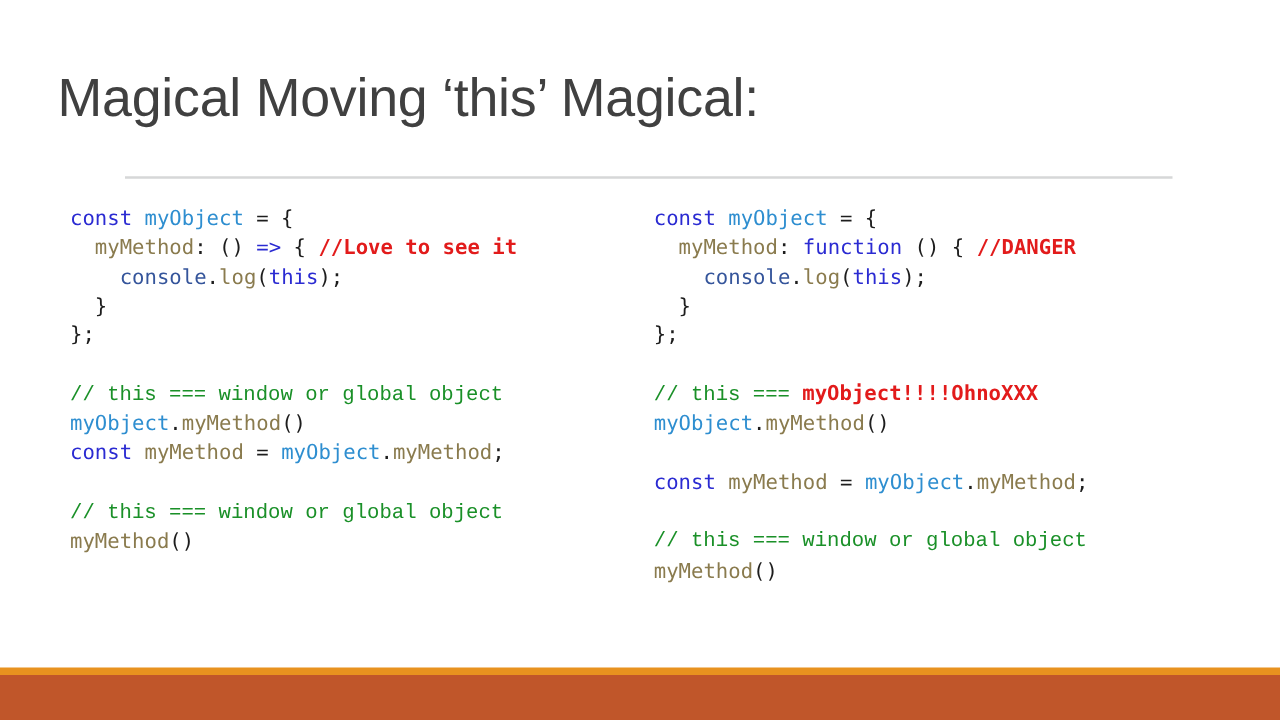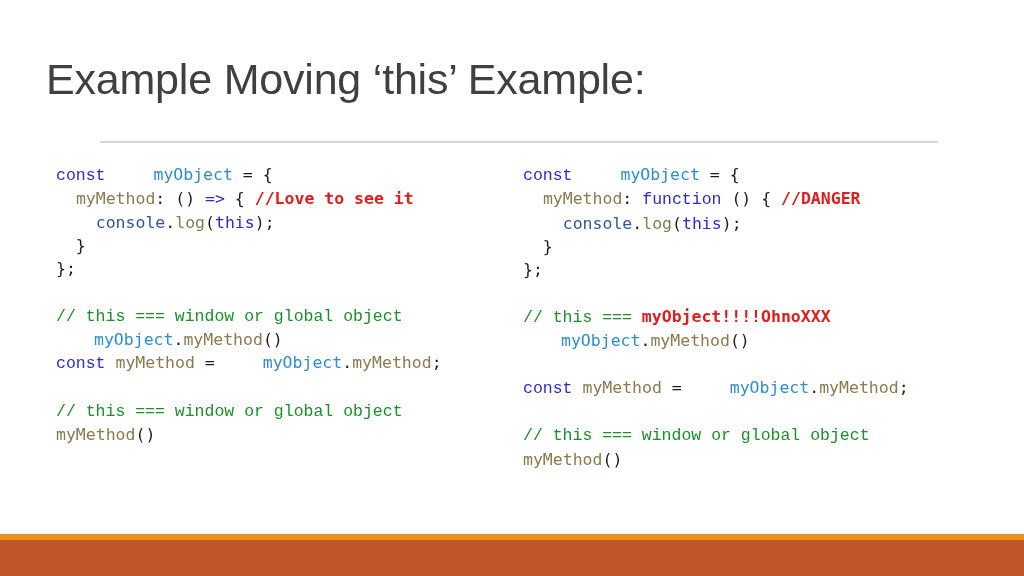--- a/index.html
+++ b/index.html
@@ -50,22 +50,22 @@
     color: #202020;
   }
 
   #code-column-left  { left: 56px;  width: 450px; }
   #code-column-right { left: 523px; width: 460px; }
 
   .code-line { white-space: pre; min-height: 23.3px; }
   .code-line.blank { height: 23.3px; }
 
   
-  .tok-keyword  { color: #2b2bd2; font-family: Liberation Mono, monospace; }
-  .tok-object   { color: #2e8ed0; margin-left: 38px; }
+  .tok-keyword  { color: #2b2bd2; }
+  .tok-object   { color: #2e8ed0; }
   .tok-member   { color: #8a7b4e; }
   .tok-console  { color: #35559b; }
   .tok-this     { color: #2b2bd2; }
   .tok-arrow    { color: #2b2bd2; }
   .tok-plain    { color: #1d1d1d; }
   .tok-comment-red   { color: #e21b1b; font-weight: bold; }
   .tok-comment-green { color: #1a9028; font-family: Liberation Mono, monospace; }
 
   
   #accent-bar-thin {
@@ -81,21 +81,21 @@
     left: 0;
     top: 540px;
     width: 1024px;
     height: 36px;
     background: #c0562a;
   }
 </style>
 </head>
 <body style="background: rgb(255, 255, 255);">
 
-<h1 id="slide-title" style="color: rgb(64, 64, 64);">Example Moving ‘this’ Example:</h1>
+<h1 id="slide-title" style="color: rgb(64, 64, 64);">Magical Moving ‘this’ Magical:</h1>
 
 <div id="title-rule" style="background: rgb(214, 215, 216);"></div>
 
 <div id="code-column-left" class="code-column"><div class="code-line"><span class="tok-keyword" style="color: rgb(43, 43, 210);">const</span><span class="tok-plain" style="color: rgb(29, 29, 29);"> </span><span class="tok-object" style="color: rgb(46, 142, 208);">myObject</span><span class="tok-plain" style="color: rgb(29, 29, 29);"> = {</span></div><div class="code-line"><span class="tok-plain" style="color: rgb(29, 29, 29);">  </span><span class="tok-member" style="color: rgb(138, 123, 78);">myMethod</span><span class="tok-plain" style="color: rgb(29, 29, 29);">: () </span><span class="tok-arrow" style="color: rgb(43, 43, 210);">=&gt;</span><span class="tok-plain" style="color: rgb(29, 29, 29);"> { </span><span class="tok-comment-red" style="color: rgb(226, 27, 27);">//Love to see it</span></div><div class="code-line"><span class="tok-plain" style="color: rgb(29, 29, 29);">    </span><span class="tok-console" style="color: rgb(53, 85, 155);">console</span><span class="tok-plain" style="color: rgb(29, 29, 29);">.</span><span class="tok-member" style="color: rgb(138, 123, 78);">log</span><span class="tok-plain" style="color: rgb(29, 29, 29);">(</span><span class="tok-this" style="color: rgb(43, 43, 210);">this</span><span class="tok-plain" style="color: rgb(29, 29, 29);">);</span></div><div class="code-line"><span class="tok-plain" style="color: rgb(29, 29, 29);">  }</span></div><div class="code-line"><span class="tok-plain" style="color: rgb(29, 29, 29);">};</span></div><div class="code-line blank">&nbsp;</div><div class="code-line"><span class="tok-comment-green" style="color: rgb(26, 144, 40);">// this === window or global object</span></div><div class="code-line"><span class="tok-object" style="color: rgb(46, 142, 208);">myObject</span><span class="tok-plain" style="color: rgb(29, 29, 29);">.</span><span class="tok-member" style="color: rgb(138, 123, 78);">myMethod</span><span class="tok-plain" style="color: rgb(29, 29, 29);">()</span></div><div class="code-line"><span class="tok-keyword" style="color: rgb(43, 43, 210);">const</span><span class="tok-plain" style="color: rgb(29, 29, 29);"> </span><span class="tok-member" style="color: rgb(138, 123, 78);">myMethod</span><span class="tok-plain" style="color: rgb(29, 29, 29);"> = </span><span class="tok-object" style="color: rgb(46, 142, 208);">myObject</span><span class="tok-plain" style="color: rgb(29, 29, 29);">.</span><span class="tok-member" style="color: rgb(138, 123, 78);">myMethod</span><span class="tok-plain" style="color: rgb(29, 29, 29);">;</span></div><div class="code-line blank">&nbsp;</div><div class="code-line"><span class="tok-comment-green" style="color: rgb(26, 144, 40);">// this === window or global object</span></div><div class="code-line"><span class="tok-member" style="color: rgb(138, 123, 78);">myMethod</span><span class="tok-plain" style="color: rgb(29, 29, 29);">()</span></div></div>
 
 <div id="code-column-right" class="code-column"><div class="code-line"><span class="tok-keyword" style="color: rgb(43, 43, 210);">const</span><span class="tok-plain" style="color: rgb(29, 29, 29);"> </span><span class="tok-object" style="color: rgb(46, 142, 208);">myObject</span><span class="tok-plain" style="color: rgb(29, 29, 29);"> = {</span></div><div class="code-line"><span class="tok-plain" style="color: rgb(29, 29, 29);">  </span><span class="tok-member" style="color: rgb(138, 123, 78);">myMethod</span><span class="tok-plain" style="color: rgb(29, 29, 29);">: </span><span class="tok-keyword" style="color: rgb(43, 43, 210);">function</span><span class="tok-plain" style="color: rgb(29, 29, 29);"> () { </span><span class="tok-comment-red" style="color: rgb(226, 27, 27);">//DANGER</span></div><div class="code-line"><span class="tok-plain" style="color: rgb(29, 29, 29);">    </span><span class="tok-console" style="color: rgb(53, 85, 155);">console</span><span class="tok-plain" style="color: rgb(29, 29, 29);">.</span><span class="tok-member" style="color: rgb(138, 123, 78);">log</span><span class="tok-plain" style="color: rgb(29, 29, 29);">(</span><span class="tok-this" style="color: rgb(43, 43, 210);">this</span><span class="tok-plain" style="color: rgb(29, 29, 29);">);</span></div><div class="code-line"><span class="tok-plain" style="color: rgb(29, 29, 29);">  }</span></div><div class="code-line"><span class="tok-plain" style="color: rgb(29, 29, 29);">};</span></div><div class="code-line blank">&nbsp;</div><div class="code-line"><span class="tok-comment-green" style="color: rgb(26, 144, 40);">// this === </span><span class="tok-comment-red" style="color: rgb(226, 27, 27);">myObject!!!!OhnoXXX</span></div><div class="code-line"><span class="tok-object" style="color: rgb(46, 142, 208);">myObject</span><span class="tok-plain" style="color: rgb(29, 29, 29);">.</span><span class="tok-member" style="color: rgb(138, 123, 78);">myMethod</span><span class="tok-plain" style="color: rgb(29, 29, 29);">()</span></div><div class="code-line blank">&nbsp;</div><div class="code-line"><span class="tok-keyword" style="color: rgb(43, 43, 210);">const</span><span class="tok-plain" style="color: rgb(29, 29, 29);"> </span><span class="tok-member" style="color: rgb(138, 123, 78);">myMethod</span><span class="tok-plain" style="color: rgb(29, 29, 29);"> = </span><span class="tok-object" style="color: rgb(46, 142, 208);">myObject</span><span class="tok-plain" style="color: rgb(29, 29, 29);">.</span><span class="tok-member" style="color: rgb(138, 123, 78);">myMethod</span><span class="tok-plain" style="color: rgb(29, 29, 29);">;</span></div><div class="code-line blank">&nbsp;</div><div class="code-line"><span class="tok-comment-green" style="color: rgb(26, 144, 40);">// this === window or global object</span></div><div class="code-line"><span class="tok-member" style="color: rgb(138, 123, 78);">myMethod</span><span class="tok-plain" style="color: rgb(29, 29, 29);">()</span></div></div>
 
 <div id="accent-bar-thin" style="background: rgb(232, 146, 31);"></div>
 
 <div id="accent-bar-thick" style="background: rgb(192, 86, 42);"></div>

